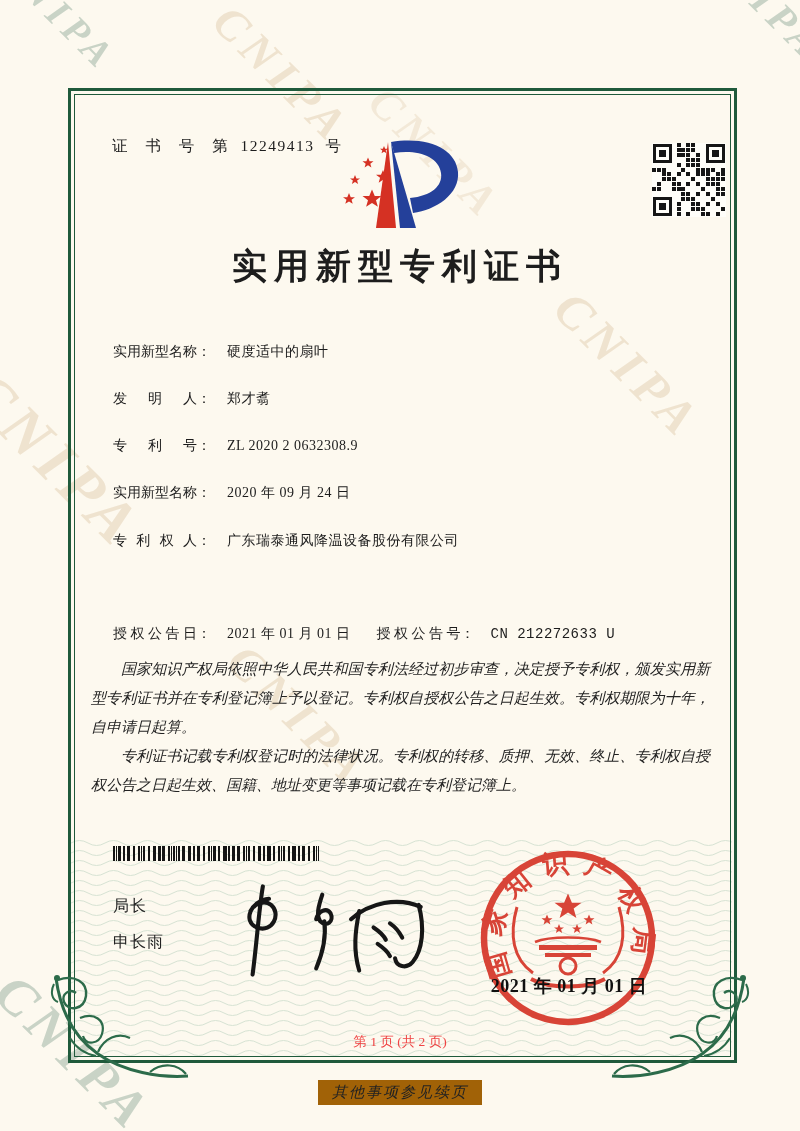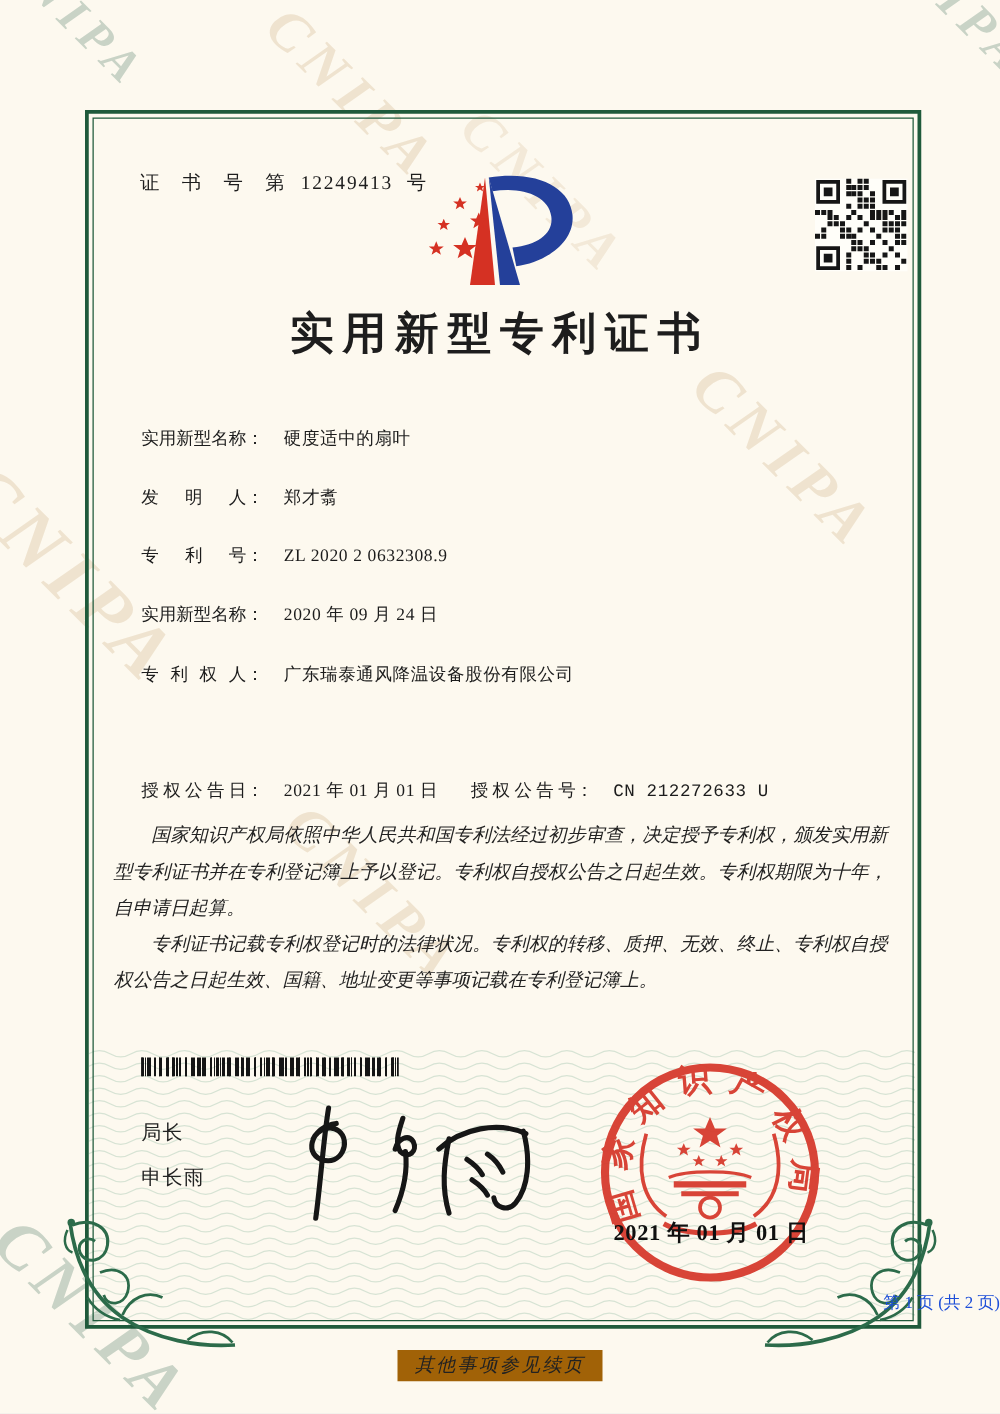--- a/index.html
+++ b/index.html
@@ -50,21 +50,21 @@
   
   .signer{position:absolute;left:113px;z-index:6;font-family:"Liberation Sans","DejaVu Sans",sans-serif;
           font-size:16px;color:#222;letter-spacing:1px;}
   .signature{position:absolute;left:228px;top:876px;width:205px;height:108px;z-index:6;}
   .signature path{fill:none;stroke:#161616;stroke-width:4;stroke-linecap:round;}
   
   .seal{position:absolute;left:473px;top:843px;width:190px;height:190px;z-index:7;opacity:.93;}
   .sealdate{position:absolute;left:478px;top:974px;width:182px;text-align:center;font-size:18px;
             font-weight:bold;color:#101010;z-index:8;letter-spacing:.5px;}
   
-  .pageinfo{position:absolute;left:0;right:0;top:1033px;text-align:right;font-size:13.5px;z-index:5;color:#1d4ed8;}
+  .pageinfo{position:absolute;left:0;right:0;top:1033px;text-align:center;font-size:13.5px;z-index:5;color:#ef4444;}
   .note{position:absolute;left:0;right:0;top:1080px;text-align:center;z-index:5;}
   .note span{display:inline-block;background:#a16207;padding:3px 14px;font-size:15px;font-style:italic;
              letter-spacing:2px;color:#222;}
 </style>
 </head>
 <body>
 
 <svg width="0" height="0" style="position:absolute" aria-hidden="true">
   <defs>
     <polygon id="st" points="0,-10 2.9,-3.1 10,-3.1 4.2,1.2 6.2,8.1 0,4.1 -6.2,8.1 -4.2,1.2 -10,-3.1 -2.9,-3.1"></polygon>

